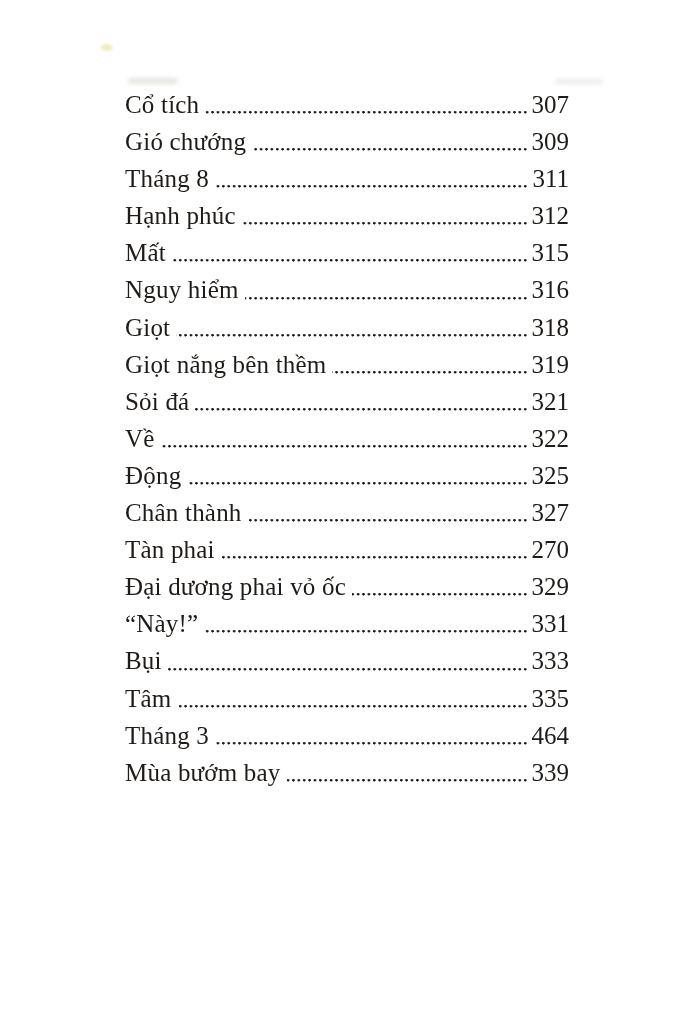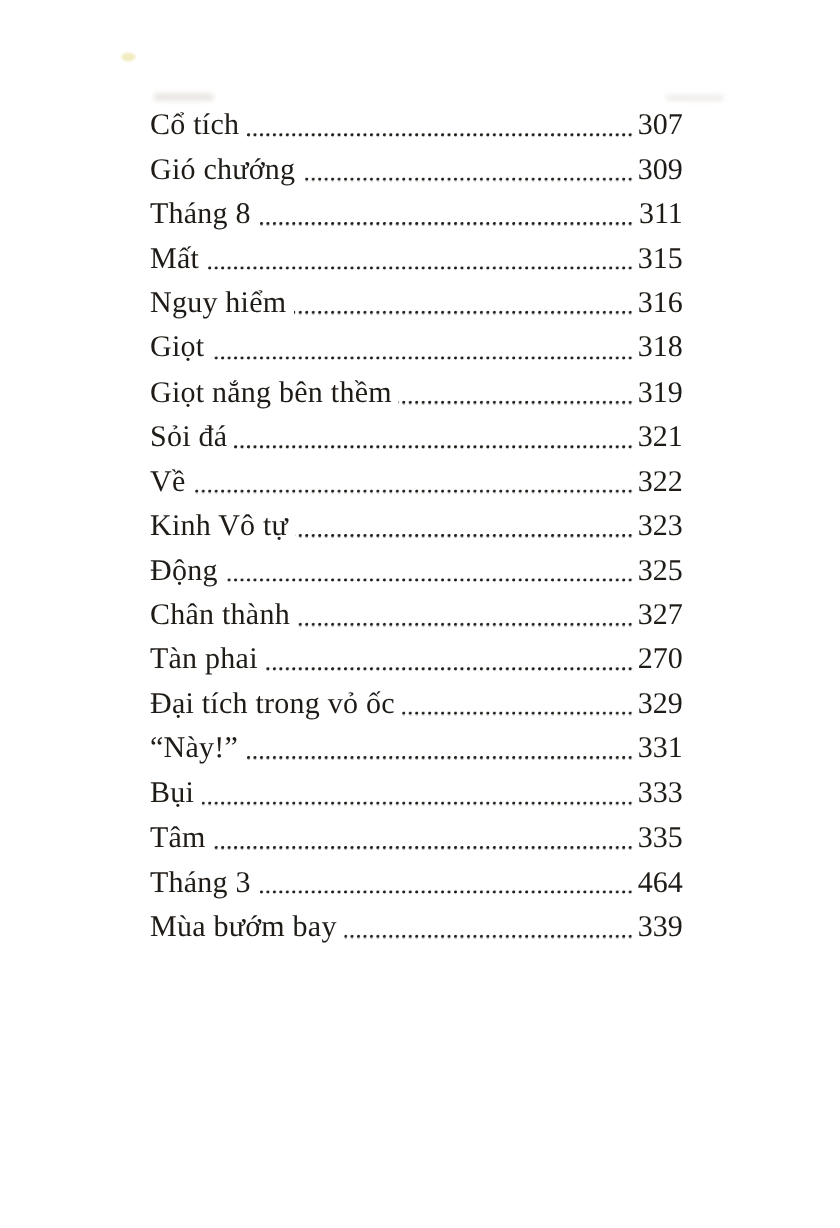--- a/index.html
+++ b/index.html
@@ -169,20 +169,24 @@
       <div class="toc-row">
         <span class="toc-title">Gió chướng</span>
         <span class="toc-page">309</span>
       </div>
 
       <div class="toc-row">
         <span class="toc-title">Tháng 8</span>
         <span class="toc-page">311</span>
       </div>
 
+      <div class="toc-row">
+        <span class="toc-title">Hạnh phúc</span>
+        <span class="toc-page">312</span>
+      </div>
 
 
       <div class="toc-row">
         <span class="toc-title">Mất</span>
         <span class="toc-page">315</span>
       </div>
 
       <div class="toc-row">
         <span class="toc-title">Nguy hiểm</span>
         <span class="toc-page">316</span>
@@ -201,42 +205,38 @@
       <div class="toc-row">
         <span class="toc-title">Sỏi đá</span>
         <span class="toc-page">321</span>
       </div>
 
       <div class="toc-row">
         <span class="toc-title">Về</span>
         <span class="toc-page">322</span>
       </div>
 
-      <div class="toc-row">
-        <span class="toc-title">Kinh Vô tự</span>
-        <span class="toc-page">323</span>
-      </div>
 
       <div class="toc-row">
         <span class="toc-title">Động</span>
         <span class="toc-page">325</span>
       </div>
 
       <div class="toc-row">
         <span class="toc-title">Chân thành</span>
         <span class="toc-page">327</span>
       </div>
 
       <div class="toc-row">
         <span class="toc-title">Tàn phai</span>
         <span class="toc-page">270</span>
       </div>
 
       <div class="toc-row">
-        <span class="toc-title">Đại tích trong vỏ ốc</span>
+        <span class="toc-title">Đại dương phai vỏ ốc</span>
         <span class="toc-page">329</span>
       </div>
 
       <div class="toc-row">
         <span class="toc-title">“Này!”</span>
         <span class="toc-page">331</span>
       </div>
 
       <div class="toc-row">
         <span class="toc-title">Bụi</span>

